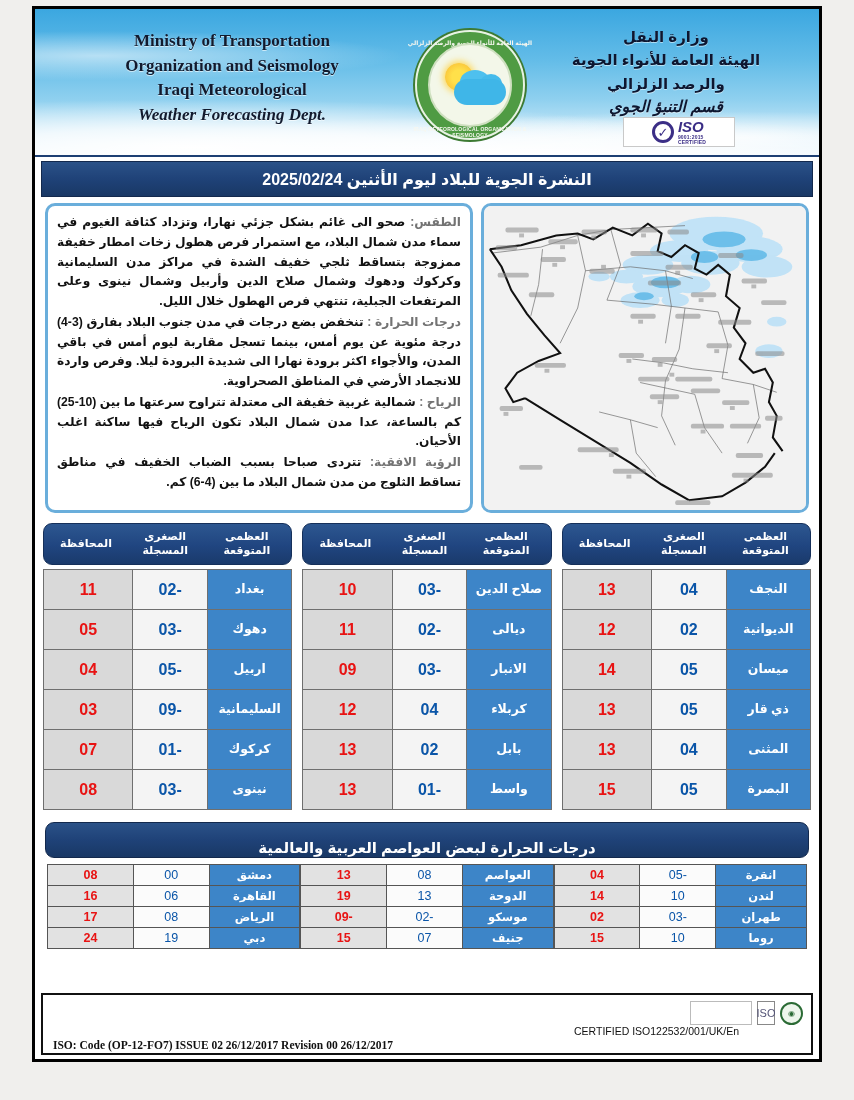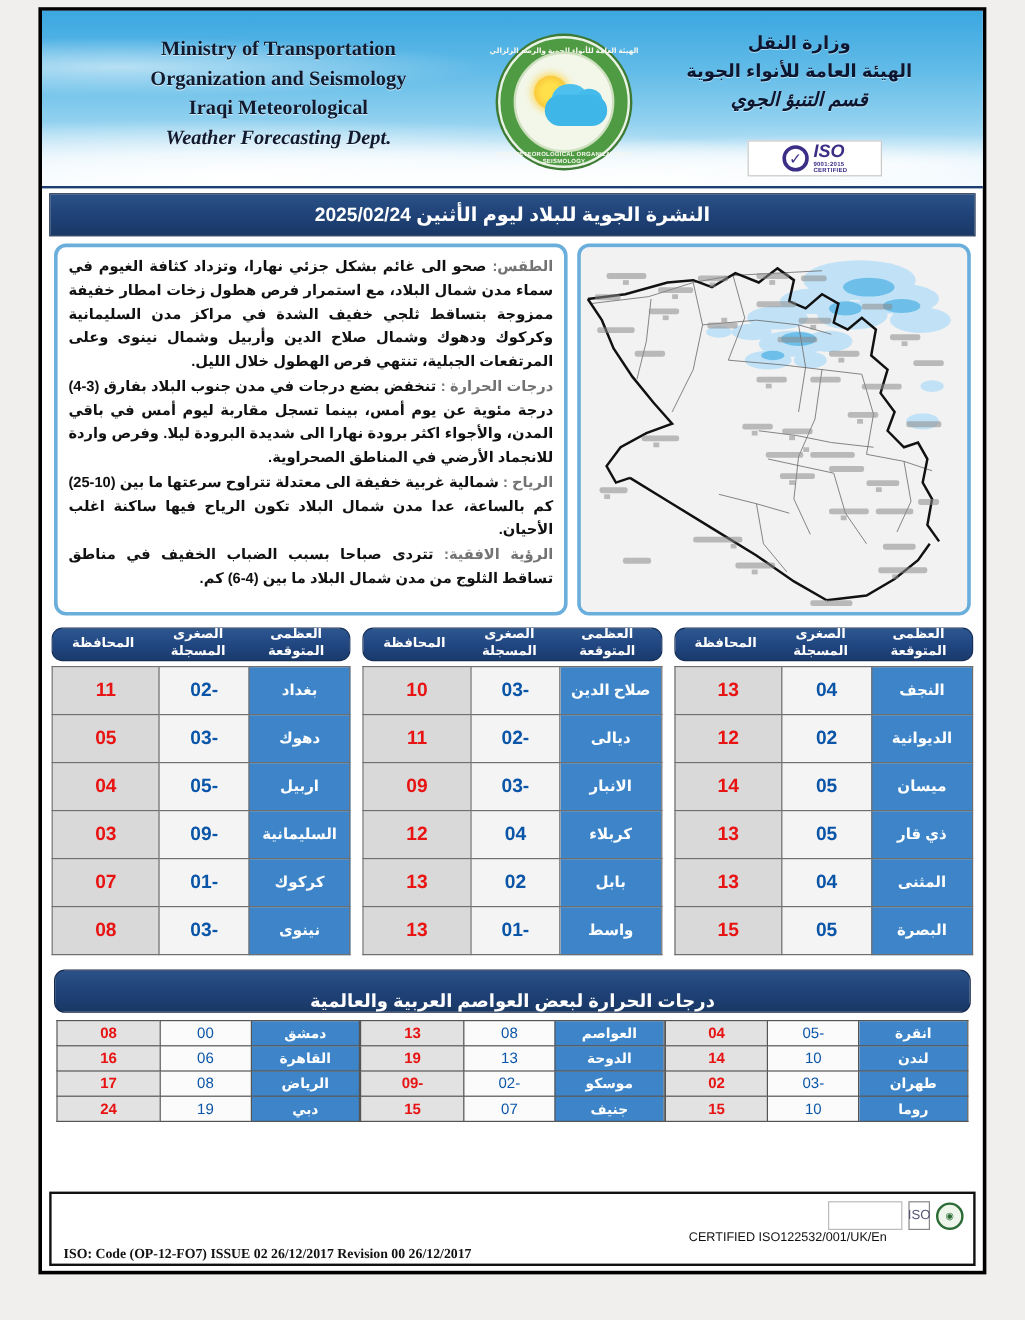--- a/index.html
+++ b/index.html
@@ -137,21 +137,21 @@
   }
   .map-svg { width: 100%; height: 100%; display: block; }
 
   
   .gov-headers {
     display: flex; flex-direction: row-reverse;
     gap: 10px; padding: 6px 8px 0 8px;
   }
   .gov-head {
     flex: 1 1 0;
-    height: 28px;
+    height: 42px;
     background: linear-gradient(180deg, #2d5790 0%, #204580 55%, #1a3a6b 100%);
     border: 1px solid #16305a; border-radius: 9px;
     display: flex; flex-direction: row-reverse; align-items: center;
   }
   .gov-head div {
     color: #ffffff; font-size: 11px; font-weight: bold;
     text-align: center; line-height: 1.25;
   }
   .gov-head .c-gov { flex: 0 0 34%; }
   .gov-head .c-min { flex: 0 0 30%; }
@@ -271,20 +271,21 @@
       <div class="sun"></div>
       <div class="cloud2"></div>
       <div class="cloud3"></div>
       <div class="cloud1"></div>
       <div class="ringtext-bot">IRAQ METEOROLOGICAL ORGANIZATION &amp; SEISMOLOGY</div>
     </div>
 
     <div class="hdr-ar">
       <div>وزارة النقل</div>
       <div>الهيئة العامة للأنواء الجوية</div>
+      <div>والرصد الزلزالي</div>
       <div class="dept">قسم التنبؤ الجوي</div>
     </div>
 
     <div class="iso-badge">
       <div class="circ">✓</div>
       <div class="txt">
         <div class="big">ISO</div>
         <div class="sm">9001:2015</div>
         <div class="sm">CERTIFIED</div>
       </div>

